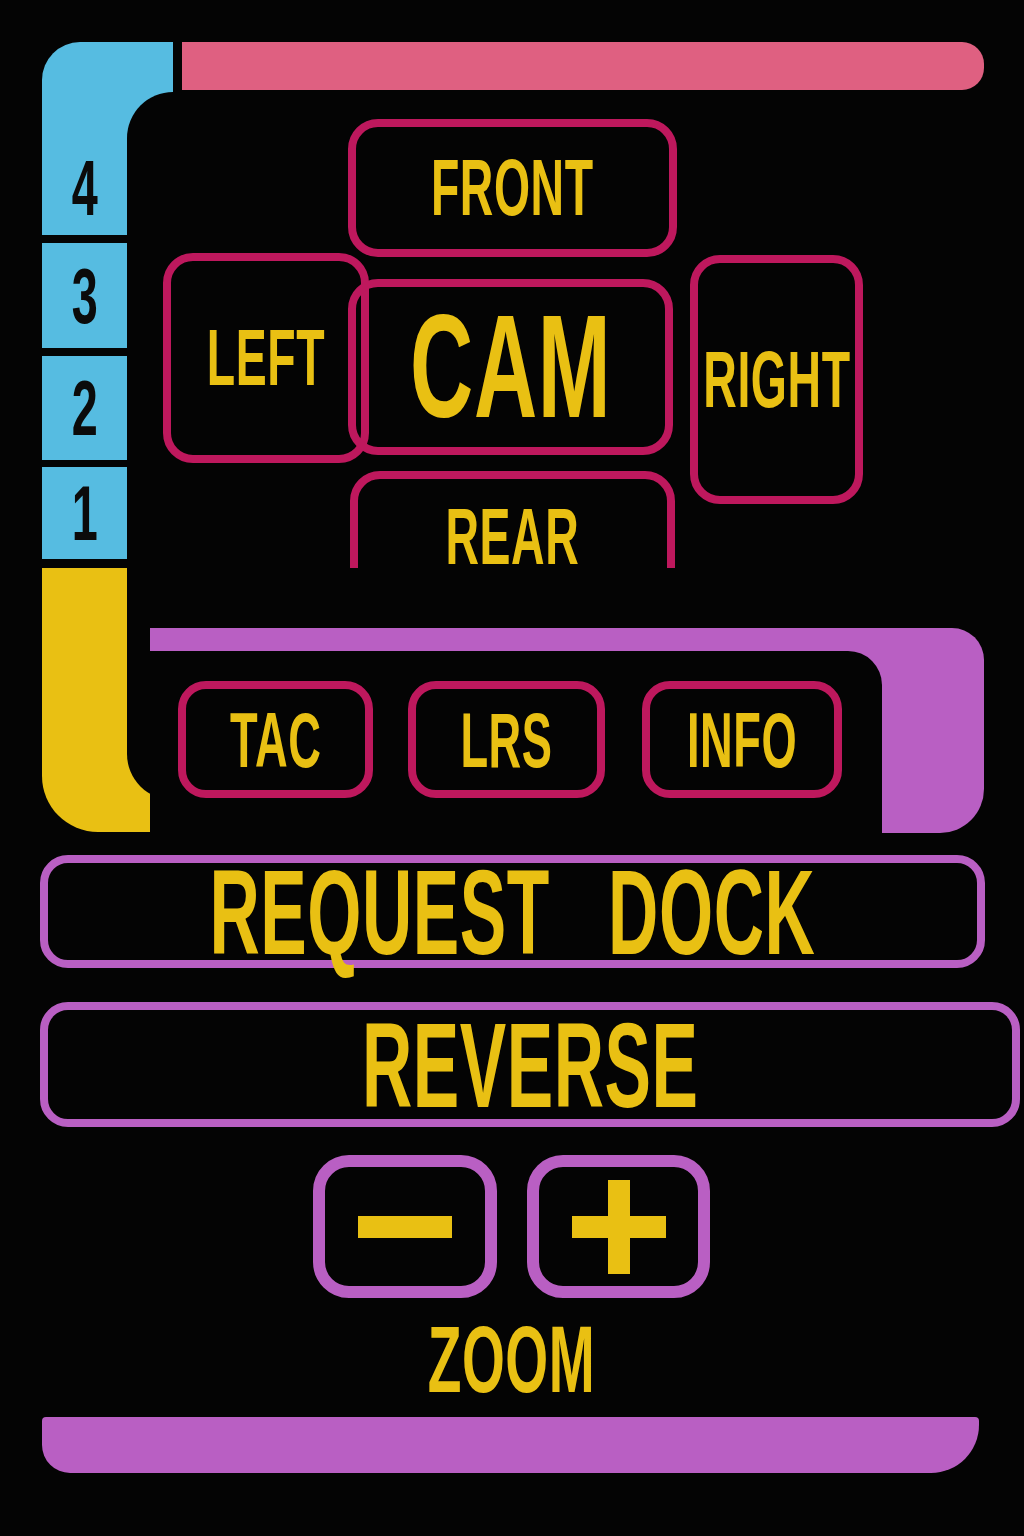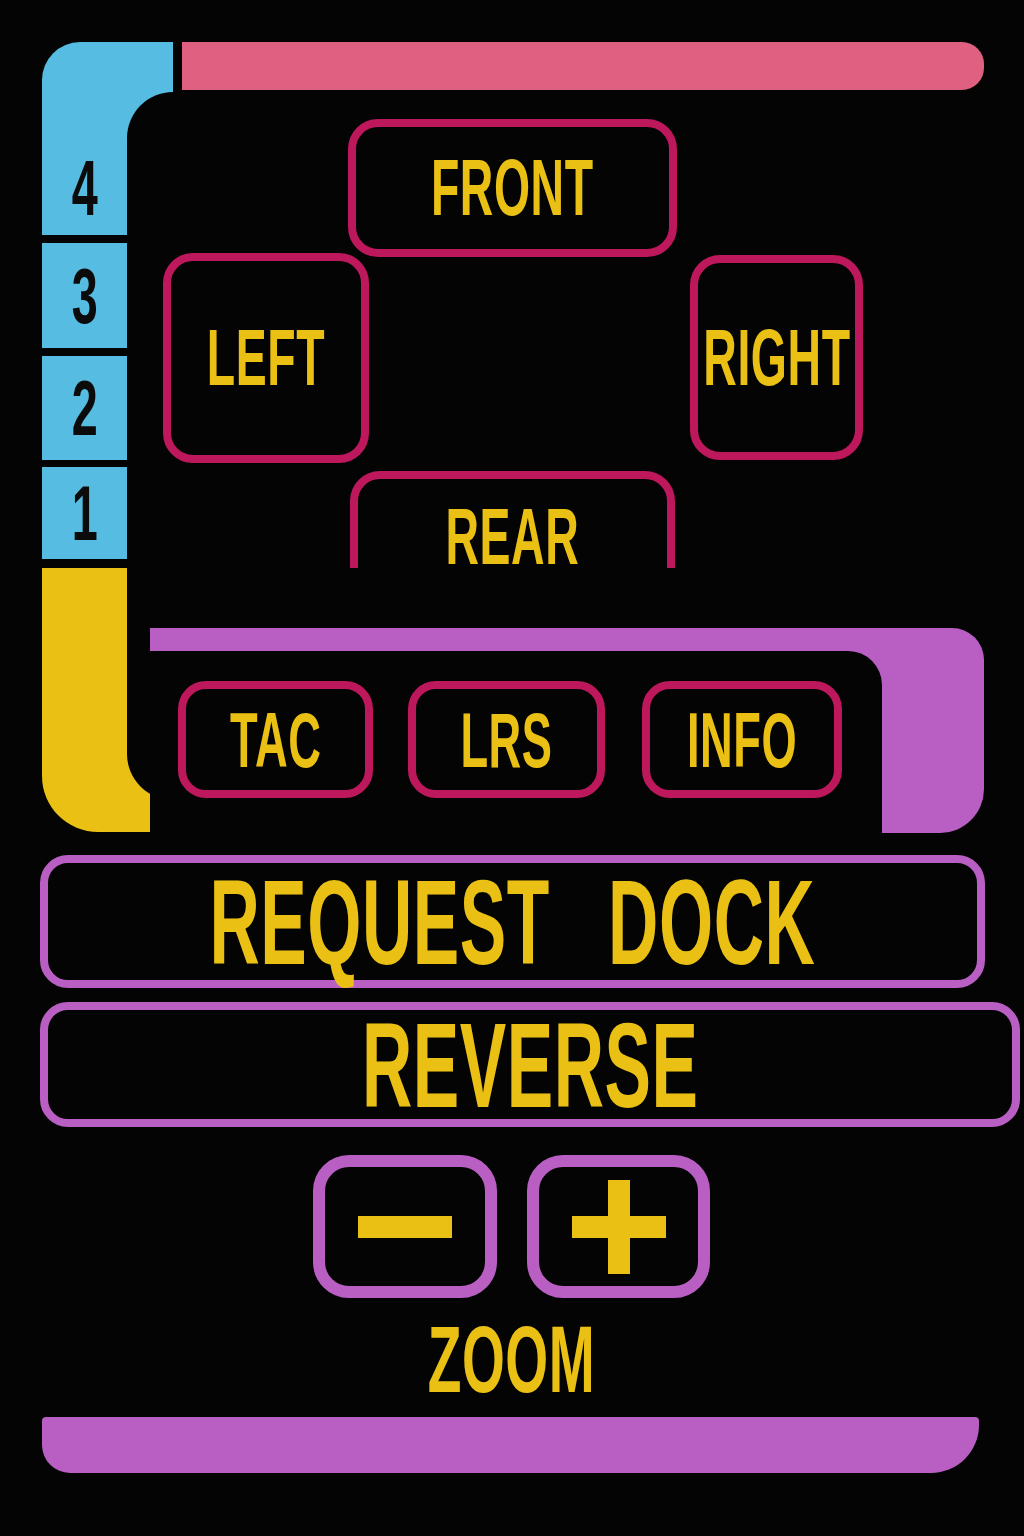--- a/index.html
+++ b/index.html
@@ -66,21 +66,24 @@
   <div class="abs cell" style="left:42px;top:467px;width:85px;height:92px;">
     <span class="num">1</span>
   </div>
 
   <div class="abs btn btn-blue" style="left:348px;top:119px;width:329px;height:138px;">
     <span class="lbl sm">FRONT</span>
   </div>
   <div class="abs btn btn-blue" style="left:163px;top:253px;width:206px;height:210px;">
     <span class="lbl sm">LEFT</span>
   </div>
-  <div class="abs btn btn-blue" style="left:690px;top:255px;width:173px;height:205px;">
+  <div class="abs btn btn-blue" style="left:348px;top:279px;width:325px;height:176px;">
+    <span class="lbl cam">CAM</span>
+  </div>
+  <div class="abs btn btn-blue" style="left:690px;top:255px;width:173px;height:249px;">
     <span class="lbl sm">RIGHT</span>
   </div>
   <div class="abs btn btn-blue" style="left:350px;top:471px;width:325px;height:131px;">
     <span class="lbl sm">REAR</span>
   </div>
 
   <div class="abs elbow-yellow" style="left:42px;top:568px;width:828px;height:264px;">
     <div class="cutout"></div>
   </div>
 
@@ -91,21 +94,21 @@
   <div class="abs btn btn-blue small" style="left:178px;top:666px;width:195px;height:117px;">
     <span class="lbl tiny">TAC</span>
   </div>
   <div class="abs btn btn-blue small" style="left:408px;top:666px;width:197px;height:117px;">
     <span class="lbl tiny">LRS</span>
   </div>
   <div class="abs btn btn-blue small" style="left:642px;top:666px;width:200px;height:117px;">
     <span class="lbl tiny">INFO</span>
   </div>
 
-  <div class="abs btn btn-purple" style="left:40px;top:855px;width:945px;height:133px;">
+  <div class="abs btn btn-purple" style="left:40px;top:855px;width:945px;height:113px;">
     <span class="lbl big wide">REQUEST DOCK</span>
   </div>
   <div class="abs btn btn-purple" style="left:40px;top:1002px;width:980px;height:125px;">
     <span class="lbl big">REVERSE</span>
   </div>
 
   <div class="abs btn btn-zoom" style="left:313px;top:1155px;width:184px;height:143px;">
     <span class="glyph-h"></span>
   </div>
   <div class="abs btn btn-zoom" style="left:527px;top:1155px;width:183px;height:143px;">

